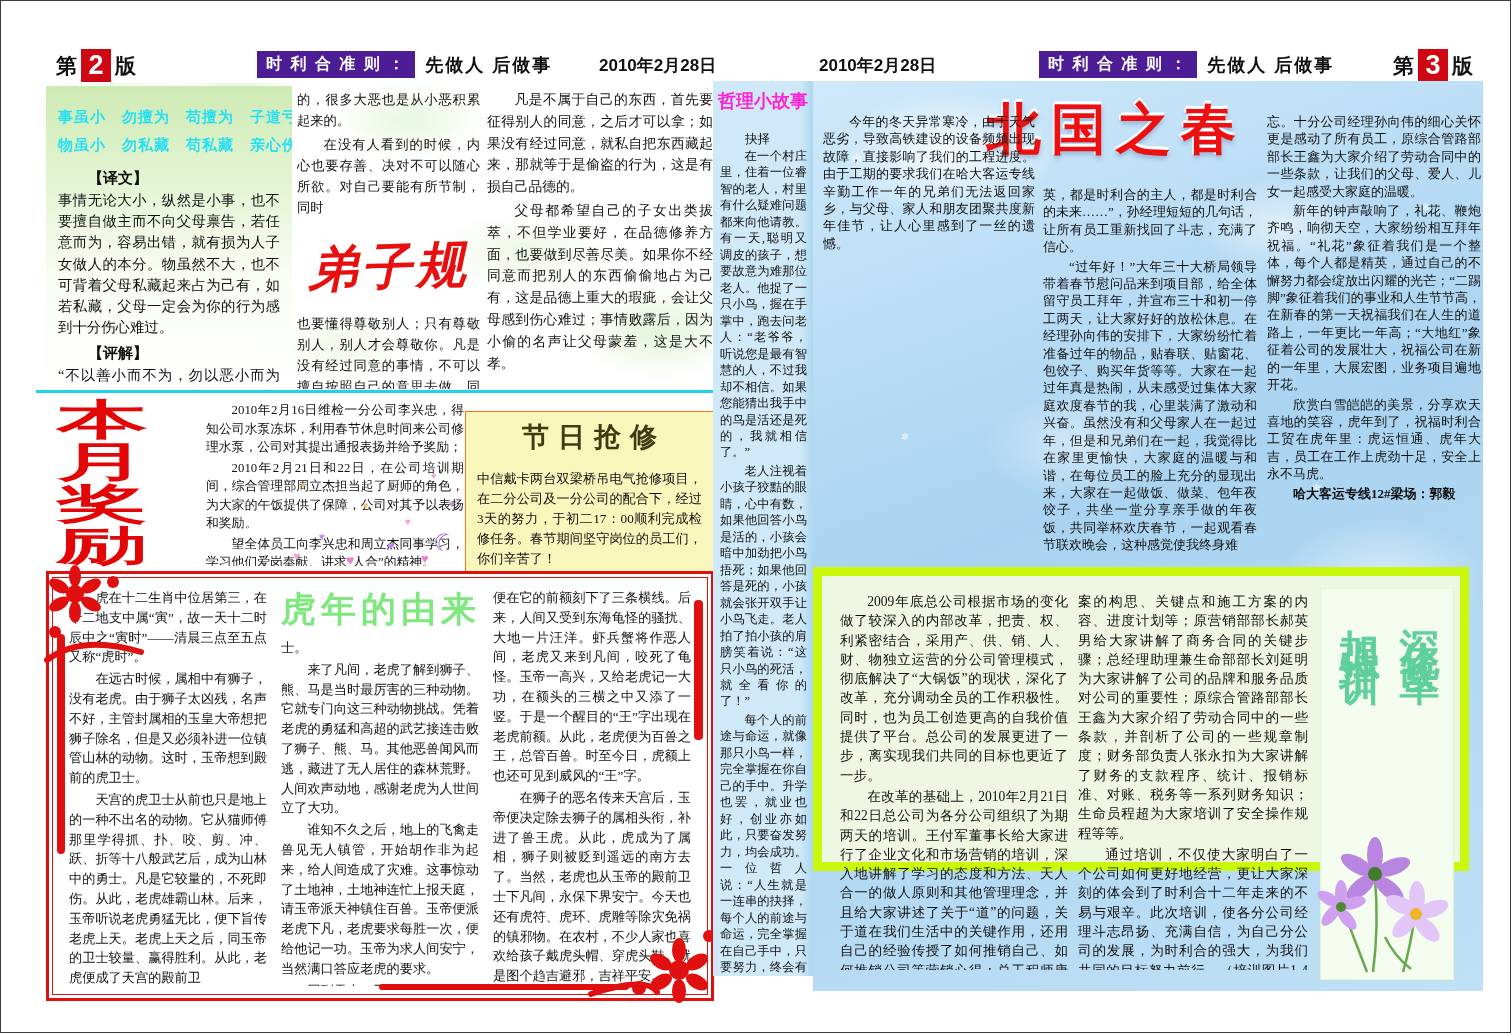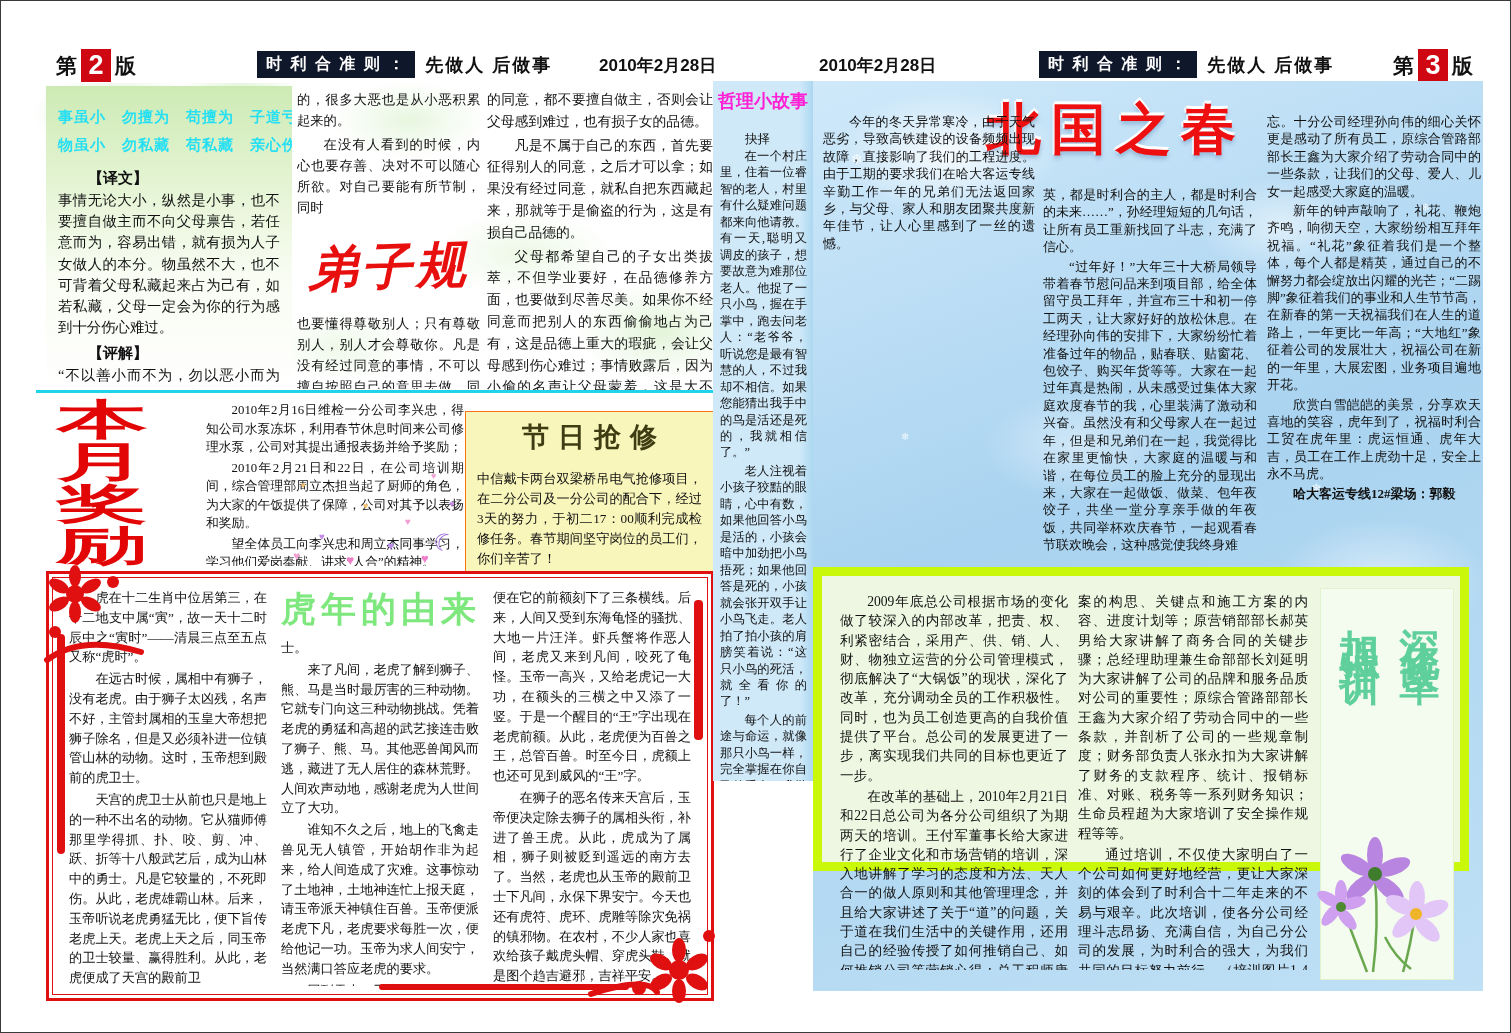--- a/index.html
+++ b/index.html
@@ -9,21 +9,21 @@
   .sans{font-family:"Liberation Sans","DejaVu Sans",sans-serif;}
   .abs{position:absolute;}
   .jt{text-align:justify;text-justify:inter-character;}
   p{margin:0 0 2px 0;text-indent:2em;}
   p.cont{text-indent:0;}
   
   .hdr{position:absolute;top:48px;height:34px;white-space:nowrap;}
   .hdr .zi{font-size:21px;font-weight:bold;vertical-align:middle;}
   .pagebox{display:inline-block;width:30px;height:33px;background:#cf0712;color:#fff;
            font-size:27px;font-weight:bold;text-align:center;line-height:33px;margin:0 4px;vertical-align:middle;}
-  .motto .lbl{display:inline-block;background:#0f172a;color:#fff;font-size:16px;font-weight:bold;
+  .motto .lbl{display:inline-block;background:#4c1d95;color:#fff;font-size:16px;font-weight:bold;
               padding:3px 9px;letter-spacing:2px;vertical-align:middle;}
   .motto .txt{font-size:18px;font-weight:bold;margin-left:10px;letter-spacing:2px;vertical-align:middle;}
   .dateline{font-size:17px;font-weight:bold;}
   
   .leafbg{left:35px;top:82px;width:678px;height:310px;
     background:
       radial-gradient(ellipse 120px 60px at 12% 10%, rgba(150,215,120,.45), transparent 70%),
       radial-gradient(ellipse 90px 50px at 30% 4%, rgba(160,220,130,.35), transparent 70%),
       radial-gradient(ellipse 110px 55px at 55% 12%, rgba(170,225,140,.28), transparent 70%),
       radial-gradient(ellipse 130px 60px at 72% 55%, rgba(170,225,140,.22), transparent 70%),
@@ -56,21 +56,21 @@
             background:#fff;}
   .tigerBox::before{content:"";position:absolute;inset:3px;border:1px solid #e01010;pointer-events:none;}
   .tigerTitle{left:232px;top:12px;width:260px;font-size:35px;font-weight:900;color:#7ee87e;
               letter-spacing:5px;white-space:nowrap;}
   .tigerCols{position:absolute;left:20px;top:14px;right:20px;bottom:12px;display:flex;gap:14px;overflow:hidden;}
   .tigerCols .tc{width:33.3%;font-size:13.2px;line-height:1.5;overflow:hidden;}
   .tc2{padding-top:50px;box-sizing:border-box;}
   .redbar{position:absolute;background:#e01010;border-radius:4px;}
   .cornerSvg{position:absolute;pointer-events:none;}
   
-  .gutter{left:712px;top:80px;width:101px;height:700px;box-sizing:border-box;padding:8px 7px;overflow:hidden;
+  .gutter{left:712px;top:80px;width:101px;height:895px;box-sizing:border-box;padding:8px 7px;overflow:hidden;
           background:linear-gradient(90deg,#cfe9f9 0%,#cfe9f9 86%,#a9d6ef 100%);}
   .gutterTitle{font-size:18px;font-weight:900;color:#ff1fd4;white-space:nowrap;margin-left:-2px;letter-spacing:0px;}
   .gutterSub{font-size:12.5px;font-weight:normal;text-indent:2em;margin-top:18px;}
   .gutter p{font-size:12.3px;line-height:1.34;}
   
   .sky{left:812px;top:80px;width:670px;height:910px;
     background:
       radial-gradient(ellipse 160px 90px at 20% 8%, rgba(255,255,255,.85), transparent 70%),
       radial-gradient(ellipse 120px 70px at 70% 16%, rgba(255,255,255,.55), transparent 70%),
       radial-gradient(ellipse 140px 80px at 40% 40%, rgba(255,255,255,.45), transparent 70%),
@@ -131,21 +131,20 @@
   </div>
 
   <div class="abs colB jt">
     <p class="cont">的，很多大恶也是从小恶积累起来的。</p>
     <p>在没有人看到的时候，内心也要存善、决对不可以随心所欲。对自己要能有所节制，同时</p>
     <div class="dzgTitle">弟子规</div>
     <p class="cont">也要懂得尊敬别人；只有尊敬别人，别人才会尊敬你。凡是没有经过同意的事情，不可以擅自按照自己的意思去做。同样事情无论大小，凡是没有经过父母</p>
   </div>
 
   <div class="abs colC jt">
-    <p class="cont">的同意，都不要擅自做主，否则会让父母感到难过，也有损子女的品德。</p>
     <p>凡是不属于自己的东西，首先要征得别人的同意，之后才可以拿；如果没有经过同意，就私自把东西藏起来，那就等于是偷盗的行为，这是有损自己品德的。</p>
     <p>父母都希望自己的子女出类拔萃，不但学业要好，在品德修养方面，也要做到尽善尽美。如果你不经同意而把别人的东西偷偷地占为己有，这是品德上重大的瑕疵，会让父母感到伤心难过；事情败露后，因为小偷的名声让父母蒙羞，这是大不孝。</p>
   </div>
 
   <div class="abs cyanRule"></div>
 
   <div class="abs awardTitle">本月奖励</div>
   <div class="abs awardText jt">
     <p>2010年2月16日维检一分公司李兴忠，得知公司水泵冻坏，利用春节休息时间来公司修理水泵，公司对其提出通报表扬并给予奖励；</p>
     <p>2010年2月21日和22日，在公司培训期间，综合管理部周立杰担当起了厨师的角色，为大家的午饭提供了保障，公司对其予以表扬和奖励。</p>

